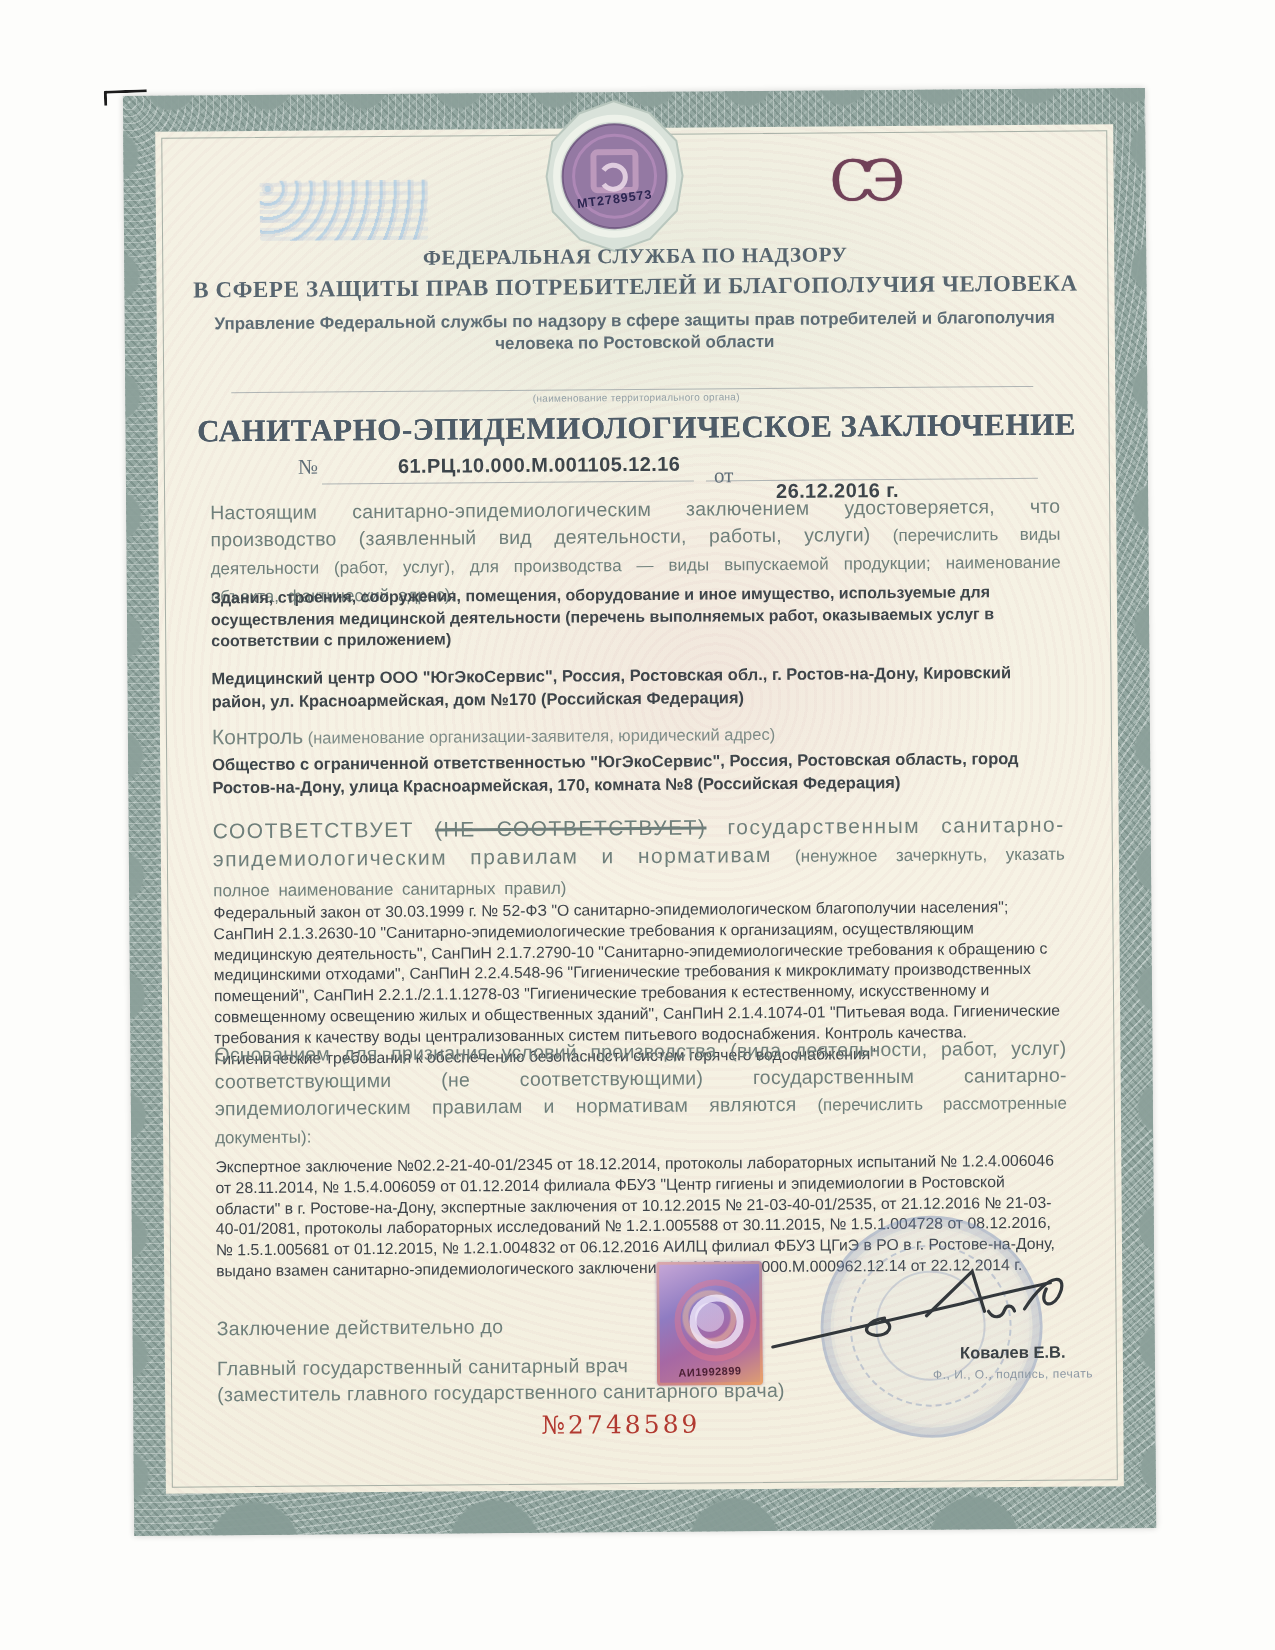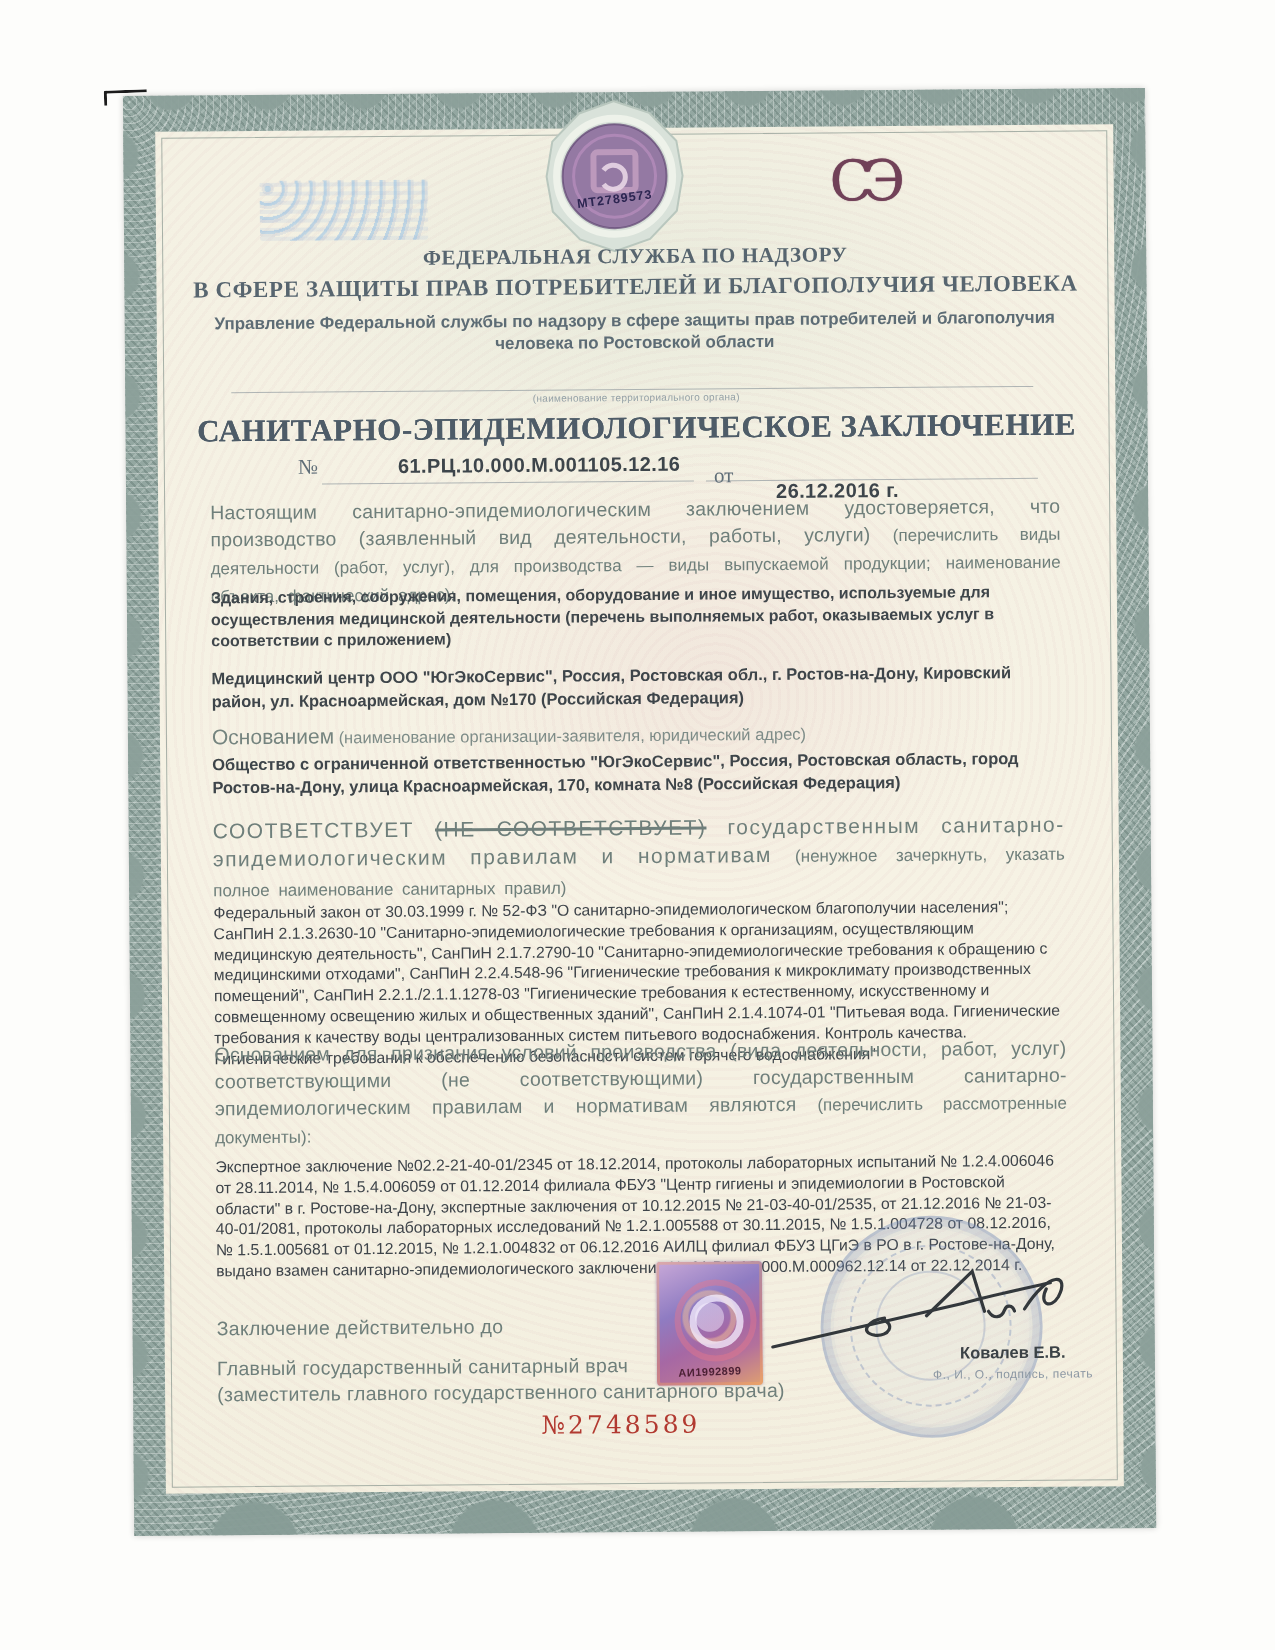--- a/index.html
+++ b/index.html
@@ -148,21 +148,21 @@
     <div class="abs rule" style="top:389px;left:196px;width:372px;"></div>
     <div class="abs rule" style="top:389px;left:580px;width:332px;"></div>
 
     <div class="abs t-form" style="top:404px;left:84px;width:850px;"><span>Настоящим санитарно-эпидемиологическим заключением удостоверяется, что производство (заявленный вид деятельности, работы, услуги) </span><span class="cap">(перечислить виды деятельности (работ, услуг), для производства — виды выпускаемой продукции; наименование объекта, фактический адрес):</span></div>
 
     <div class="abs t-fill" style="top:492px;left:84px;width:852px;">Здания, строения, сооружения, помещения, оборудование и иное имущество, используемые для осуществления медицинской деятельности (перечень выполняемых работ, оказываемых услуг в соответствии с приложением)</div>
 
     <div class="abs t-fill-b" style="top:572px;left:84px;width:852px;">Медицинский центр ООО "ЮгЭкоСервис", Россия, Ростовская обл., г. Ростов-на-Дону, Кировский район, ул. Красноармейская, дом №170 (Российская Федерация)</div>
 
     <div class="abs" style="top:630px;left:84px;width:852px;">
-      <span class="t-label">Основанием</span>
+      <span class="t-label">Контроль</span>
       <span class="t-labelcap">(наименование организации-заявителя, юридический адрес)</span>
     </div>
     <div class="abs t-fill-b" style="top:658px;left:84px;width:852px;">Общество с ограниченной ответственностью "ЮгЭкоСервис", Россия, Ростовская область, город Ростов-на-Дону, улица Красноармейская, 170, комната №8 (Российская Федерация)</div>
 
     <div class="abs t-form" style="top:722px;left:84px;width:852px;line-height:28px;"><span class="big" style="font-size:21px;">СООТВЕТСТВУЕТ </span><span class="big strike" style="font-size:21px;">(НЕ СООТВЕТСТВУЕТ)</span><span class="big" style="font-size:21px;"> государственным санитарно-эпидемиологическим правилам и нормативам </span><span class="cap">(ненужное зачеркнуть, указать полное наименование санитарных правил)</span></div>
 
     <div class="abs t-sm" style="top:808px;left:84px;width:856px;">Федеральный закон от 30.03.1999 г. № 52-ФЗ "О санитарно-эпидемиологическом благополучии населения"; СанПиН 2.1.3.2630-10 "Санитарно-эпидемиологические требования к организациям, осуществляющим медицинскую деятельность", СанПиН 2.1.7.2790-10 "Санитарно-эпидемиологические требования к обращению с медицинскими отходами", СанПиН 2.2.4.548-96 "Гигиенические требования к микроклимату производственных помещений", СанПиН 2.2.1./2.1.1.1278-03 "Гигиенические требования к естественному, искусственному и совмещенному освещению жилых и общественных зданий", СанПиН 2.1.4.1074-01 "Питьевая вода. Гигиенические требования к качеству воды централизованных систем питьевого водоснабжения. Контроль качества. Гигиенические требования к обеспечению безопасности систем горячего водоснабжения"</div>
 
     <div class="abs t-form" style="top:946px;left:84px;width:852px;"><span>Основанием для признания условий производства (вида деятельности, работ, услуг) соответствующими (не соответствующими) государственным санитарно-эпидемиологическим правилам и нормативам являются </span><span class="cap">(перечислить рассмотренные документы):</span></div>
 

